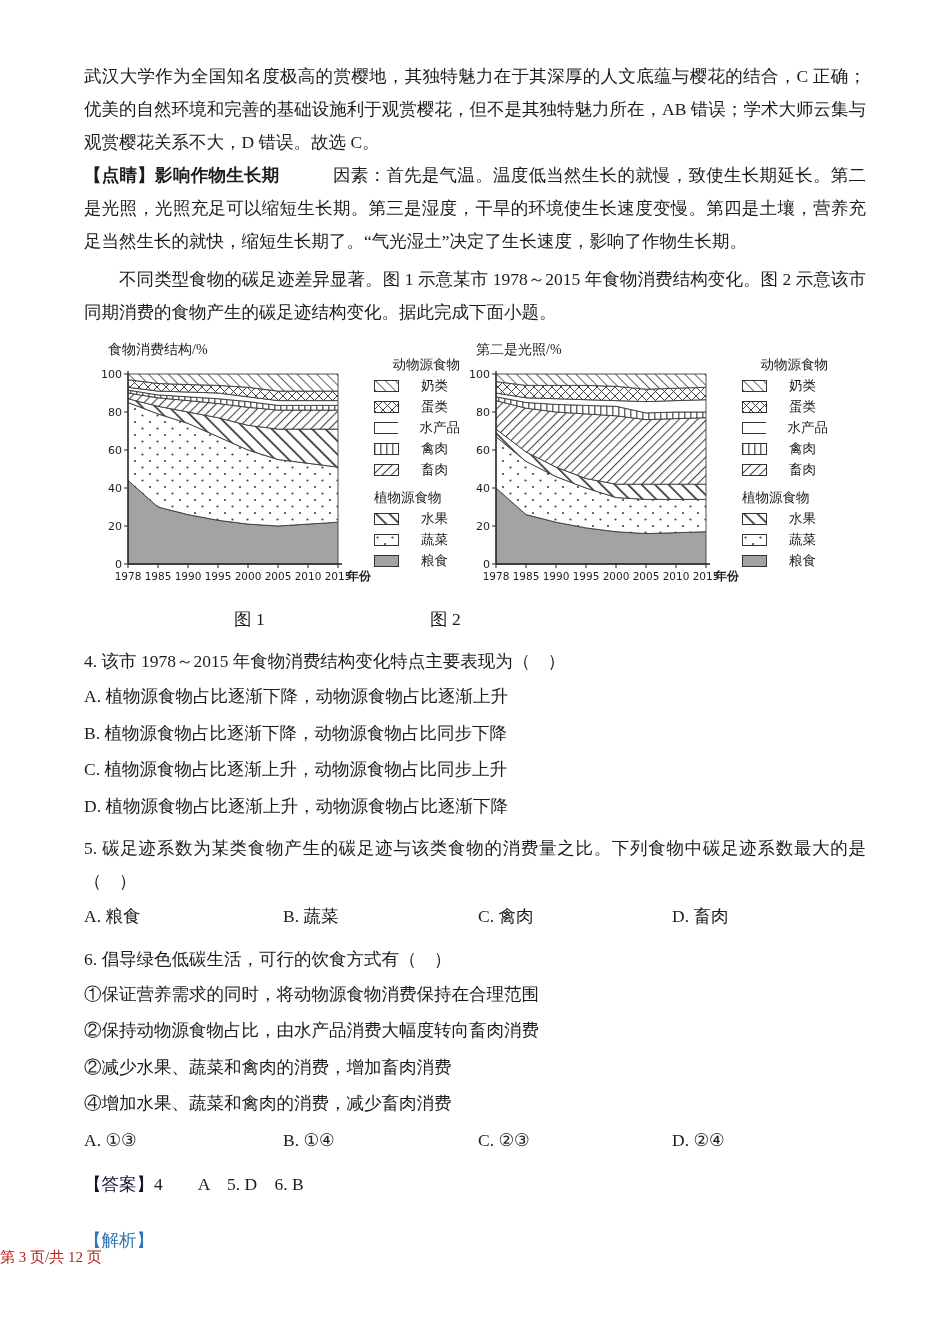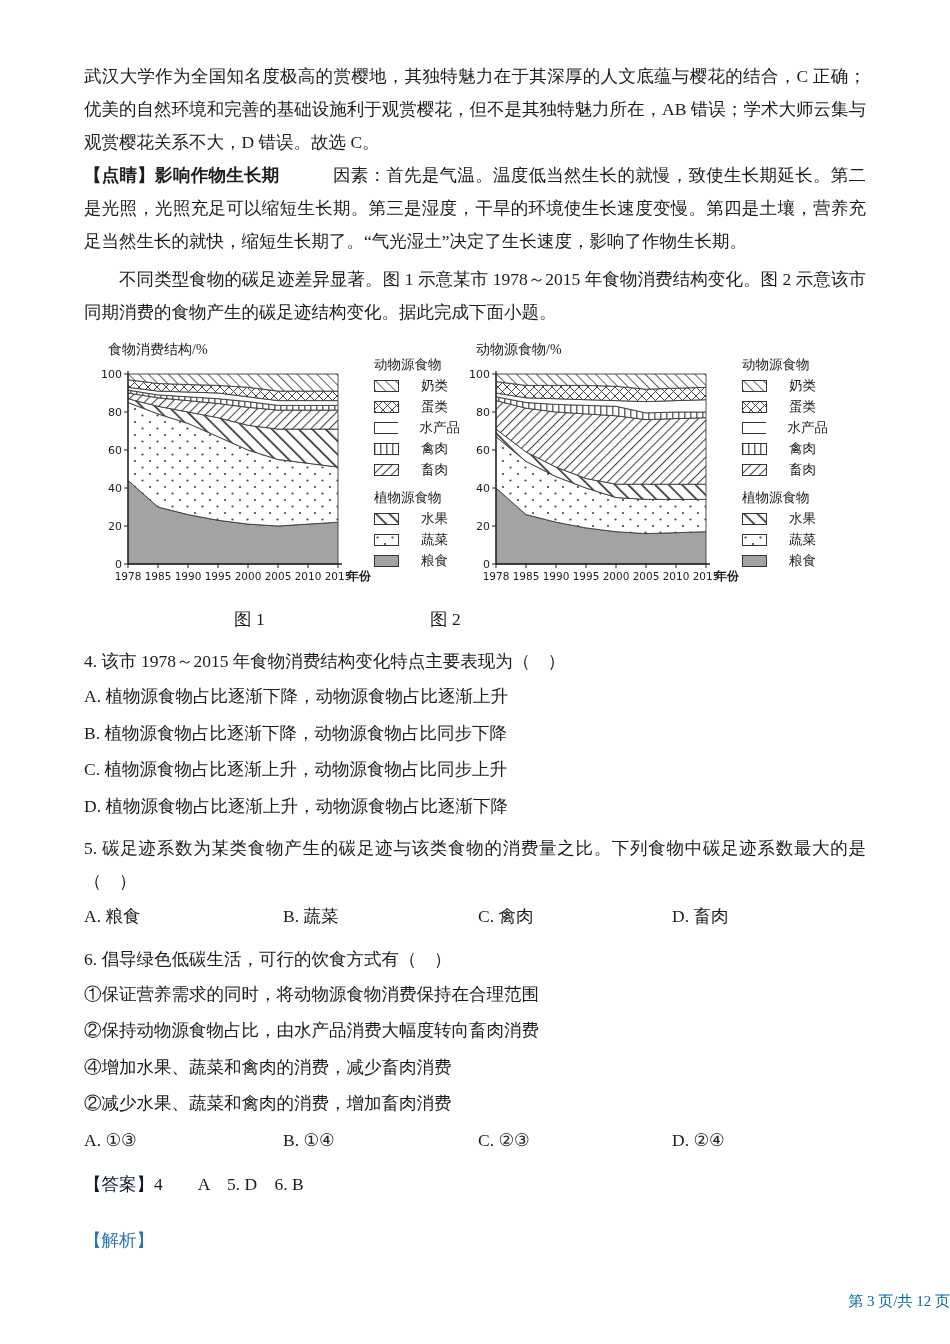--- a/index.html
+++ b/index.html
@@ -13,32 +13,32 @@
   .indent2{text-indent:2em;}
   .blue{color:#2E74B5;}
   b{font-weight:bold;margin-top:40px;}
   
   .charts-row{display:flex;margin:12px 0 17px 10px;}
   .chart-block{display:flex;width:368px;}
   .chart-col{display:flex;flex-direction:column;}
   .chart-title{font-size:14px;margin:0 0 1px 14px;line-height:18px;white-space:nowrap;}
   .chart-legend{width:86px;font-size:13.5px;margin-top:14px;line-height:16px;}
   .lg-title{margin:12px 0 4px 0;white-space:nowrap;}
-  .lg-title:first-child{margin-top:2px;}
+  .lg-title:first-child{margin-top:2px;text-align:right;}
   .lg-item{display:flex;align-items:center;gap:22px;margin:5px 0;white-space:nowrap;}
   .captions{position:relative;height:30px;margin-top:6px;font-size:17.5px;}
   .captions span{position:absolute;top:0;}
   .cap1{left:150px;} .cap2{left:346px;}
   
   .stem{margin-top:8px;}
   .opt{line-height:36.5px;}
   .optrow{display:grid;grid-template-columns:199px 195px 194px auto;font-size:17.5px;line-height:36.5px;}
   .ansline{margin-top:10px;}
   .jiexi{margin-top:23px;}
-  .footer{position:absolute;left:0;right:0;top:1292px;text-align:right;font-size:15px;color:#0369a1;}
+  .footer{position:absolute;left:0;right:0;top:1248px;text-align:left;font-size:15px;color:#b91c1c;}
   svg text{font-family:"DejaVu Sans","Liberation Sans",sans-serif;fill:#1c1c1c;}
 </style>
 </head>
 <body>
 
 <svg width="0" height="0" style="position:absolute" aria-hidden="true">
   <defs>
     <pattern id="p-milk" width="7" height="7" patternUnits="userSpaceOnUse" patternTransform="rotate(-45)">
       <rect width="7" height="7" fill="#ffffff"></rect>
         <line x1="0.5" y1="0" x2="0.5" y2="7" stroke="#666" stroke-width="1"></line>
@@ -170,21 +170,21 @@
           <div class="lg-item">
             <svg width="25" height="12">
               <rect x="0.5" y="0.5" width="24" height="11" fill="#a3a3a3" stroke="#333" stroke-width="1"></rect>
             </svg>
             <span>粮食</span>
           </div>
         </div>
     </div>
     <div class="chart-block">
       <div class="chart-col">
-        <div class="chart-title">动物源食物/%</div>
+        <div class="chart-title">第二是光照/%</div>
         <svg width="280" height="230">
             <polygon points="34.0,128.0 64.0,154.6 94.0,162.2 124.0,167.9 154.0,171.7 184.0,173.6 214.0,172.7 244.0,171.7 244.0,204.0 214.0,204.0 184.0,204.0 154.0,204.0 124.0,204.0 94.0,204.0 64.0,204.0 34.0,204.0" fill="#a3a3a3" stroke="#3a3a3a" stroke-width="0.9"></polygon>
             <polygon points="34.0,76.7 64.0,101.4 94.0,116.6 124.0,128.0 154.0,137.5 184.0,139.4 214.0,139.4 244.0,139.4 244.0,171.7 214.0,172.7 184.0,173.6 154.0,171.7 124.0,167.9 94.0,162.2 64.0,154.6 34.0,128.0" fill="url(#p-veg)" stroke="#3a3a3a" stroke-width="0.9"></polygon>
             <polygon points="34.0,69.1 64.0,91.9 94.0,107.1 124.0,118.5 154.0,124.2 184.0,124.2 214.0,124.2 244.0,124.2 244.0,139.4 214.0,139.4 184.0,139.4 154.0,137.5 124.0,128.0 94.0,116.6 64.0,101.4 34.0,76.7" fill="url(#p-fruit)" stroke="#3a3a3a" stroke-width="0.9"></polygon>
             <polygon points="34.0,40.6 64.0,48.2 94.0,52.0 124.0,53.9 154.0,55.8 184.0,59.6 214.0,58.6 244.0,57.7 244.0,124.2 214.0,124.2 184.0,124.2 154.0,124.2 124.0,118.5 94.0,107.1 64.0,91.9 34.0,69.1" fill="url(#p-livestock)" stroke="#3a3a3a" stroke-width="0.9"></polygon>
             <polygon points="34.0,36.8 64.0,42.5 94.0,44.4 124.0,45.4 154.0,46.3 184.0,52.9 214.0,52.0 244.0,52.0 244.0,57.7 214.0,58.6 184.0,59.6 154.0,55.8 124.0,53.9 94.0,52.0 64.0,48.2 34.0,40.6" fill="url(#p-poultry)" stroke="#3a3a3a" stroke-width="0.9"></polygon>
             <polygon points="34.0,33.0 64.0,37.8 94.0,38.7 124.0,39.7 154.0,40.6 184.0,41.6 214.0,40.6 244.0,39.7 244.0,52.0 214.0,52.0 184.0,52.9 154.0,46.3 124.0,45.4 94.0,44.4 64.0,42.5 34.0,36.8" fill="#ffffff" stroke="#3a3a3a" stroke-width="0.9"></polygon>
             <polygon points="34.0,21.6 64.0,25.4 94.0,25.4 124.0,25.4 154.0,26.3 184.0,29.2 214.0,28.2 244.0,27.3 244.0,39.7 214.0,40.6 184.0,41.6 154.0,40.6 124.0,39.7 94.0,38.7 64.0,37.8 34.0,33.0" fill="url(#p-eggs)" stroke="#3a3a3a" stroke-width="0.9"></polygon>
             <polygon points="34.0,14.0 64.0,14.0 94.0,14.0 124.0,14.0 154.0,14.0 184.0,14.0 214.0,14.0 244.0,14.0 244.0,27.3 214.0,28.2 184.0,29.2 154.0,26.3 124.0,25.4 94.0,25.4 64.0,25.4 34.0,21.6" fill="url(#p-milk)" stroke="#3a3a3a" stroke-width="0.9"></polygon>
             <line x1="34" y1="11" x2="34" y2="204" stroke="#222" stroke-width="1.3"></line>
@@ -290,22 +290,22 @@
   <div class="optrow">
     <span>A. 粮食</span>
     <span>B. 蔬菜</span>
     <span>C. 禽肉</span>
     <span>D. 畜肉</span>
   </div>
 
   <p class="stem">6. 倡导绿色低碳生活，可行的饮食方式有（　）</p>
   <p class="opt">①保证营养需求的同时，将动物源食物消费保持在合理范围</p>
   <p class="opt">②保持动物源食物占比，由水产品消费大幅度转向畜肉消费</p>
+  <p class="opt">②减少水果、蔬菜和禽肉的消费，增加畜肉消费</p>
   <p class="opt">④增加水果、蔬菜和禽肉的消费，减少畜肉消费</p>
-  <p class="opt">②减少水果、蔬菜和禽肉的消费，增加畜肉消费</p>
   <div class="optrow">
     <span>A. ①③</span>
     <span>B. ①④</span>
     <span>C. ②③</span>
     <span>D. ②④</span>
   </div>
 
   <p class="ansline"><span class="blue" style="color: #0f172a;">【答案】</span><span>4　　A　5. D　6. B</span></p>
   <p class="jiexi"><span class="blue" style="color: rgb(46, 116, 181);">【解析】</span></p>
 

